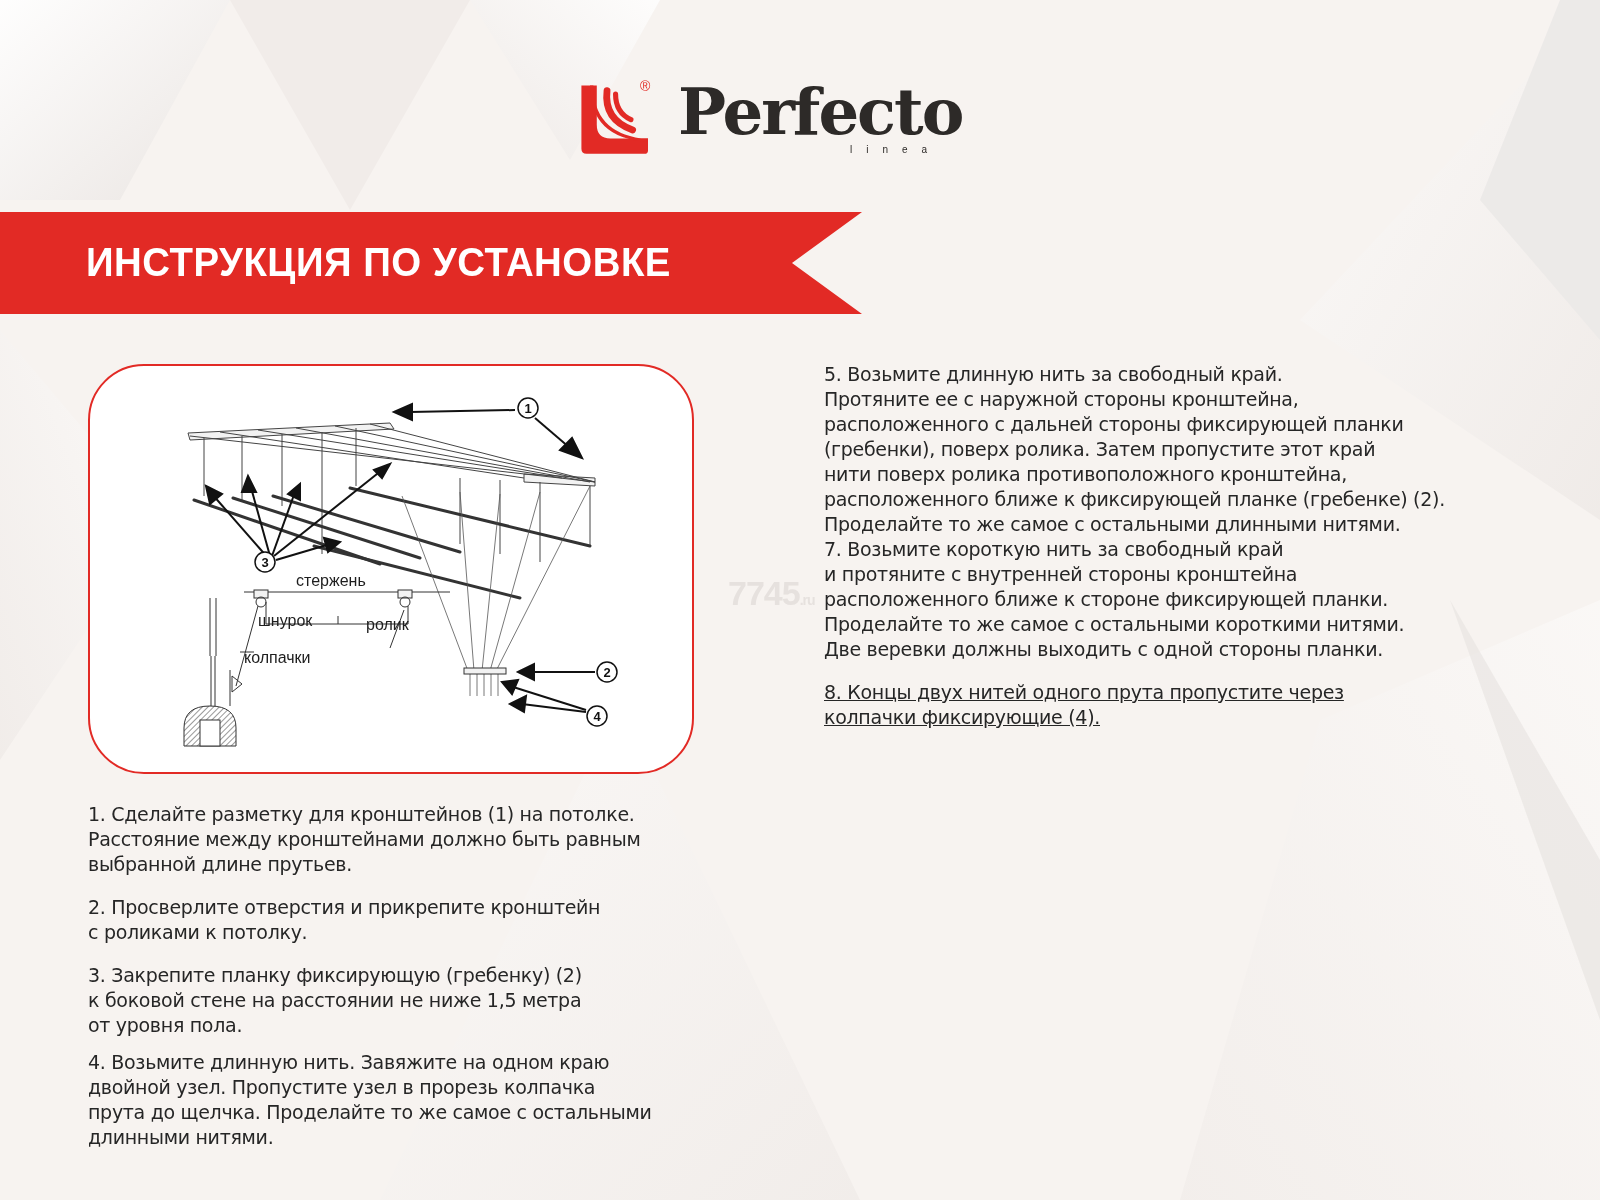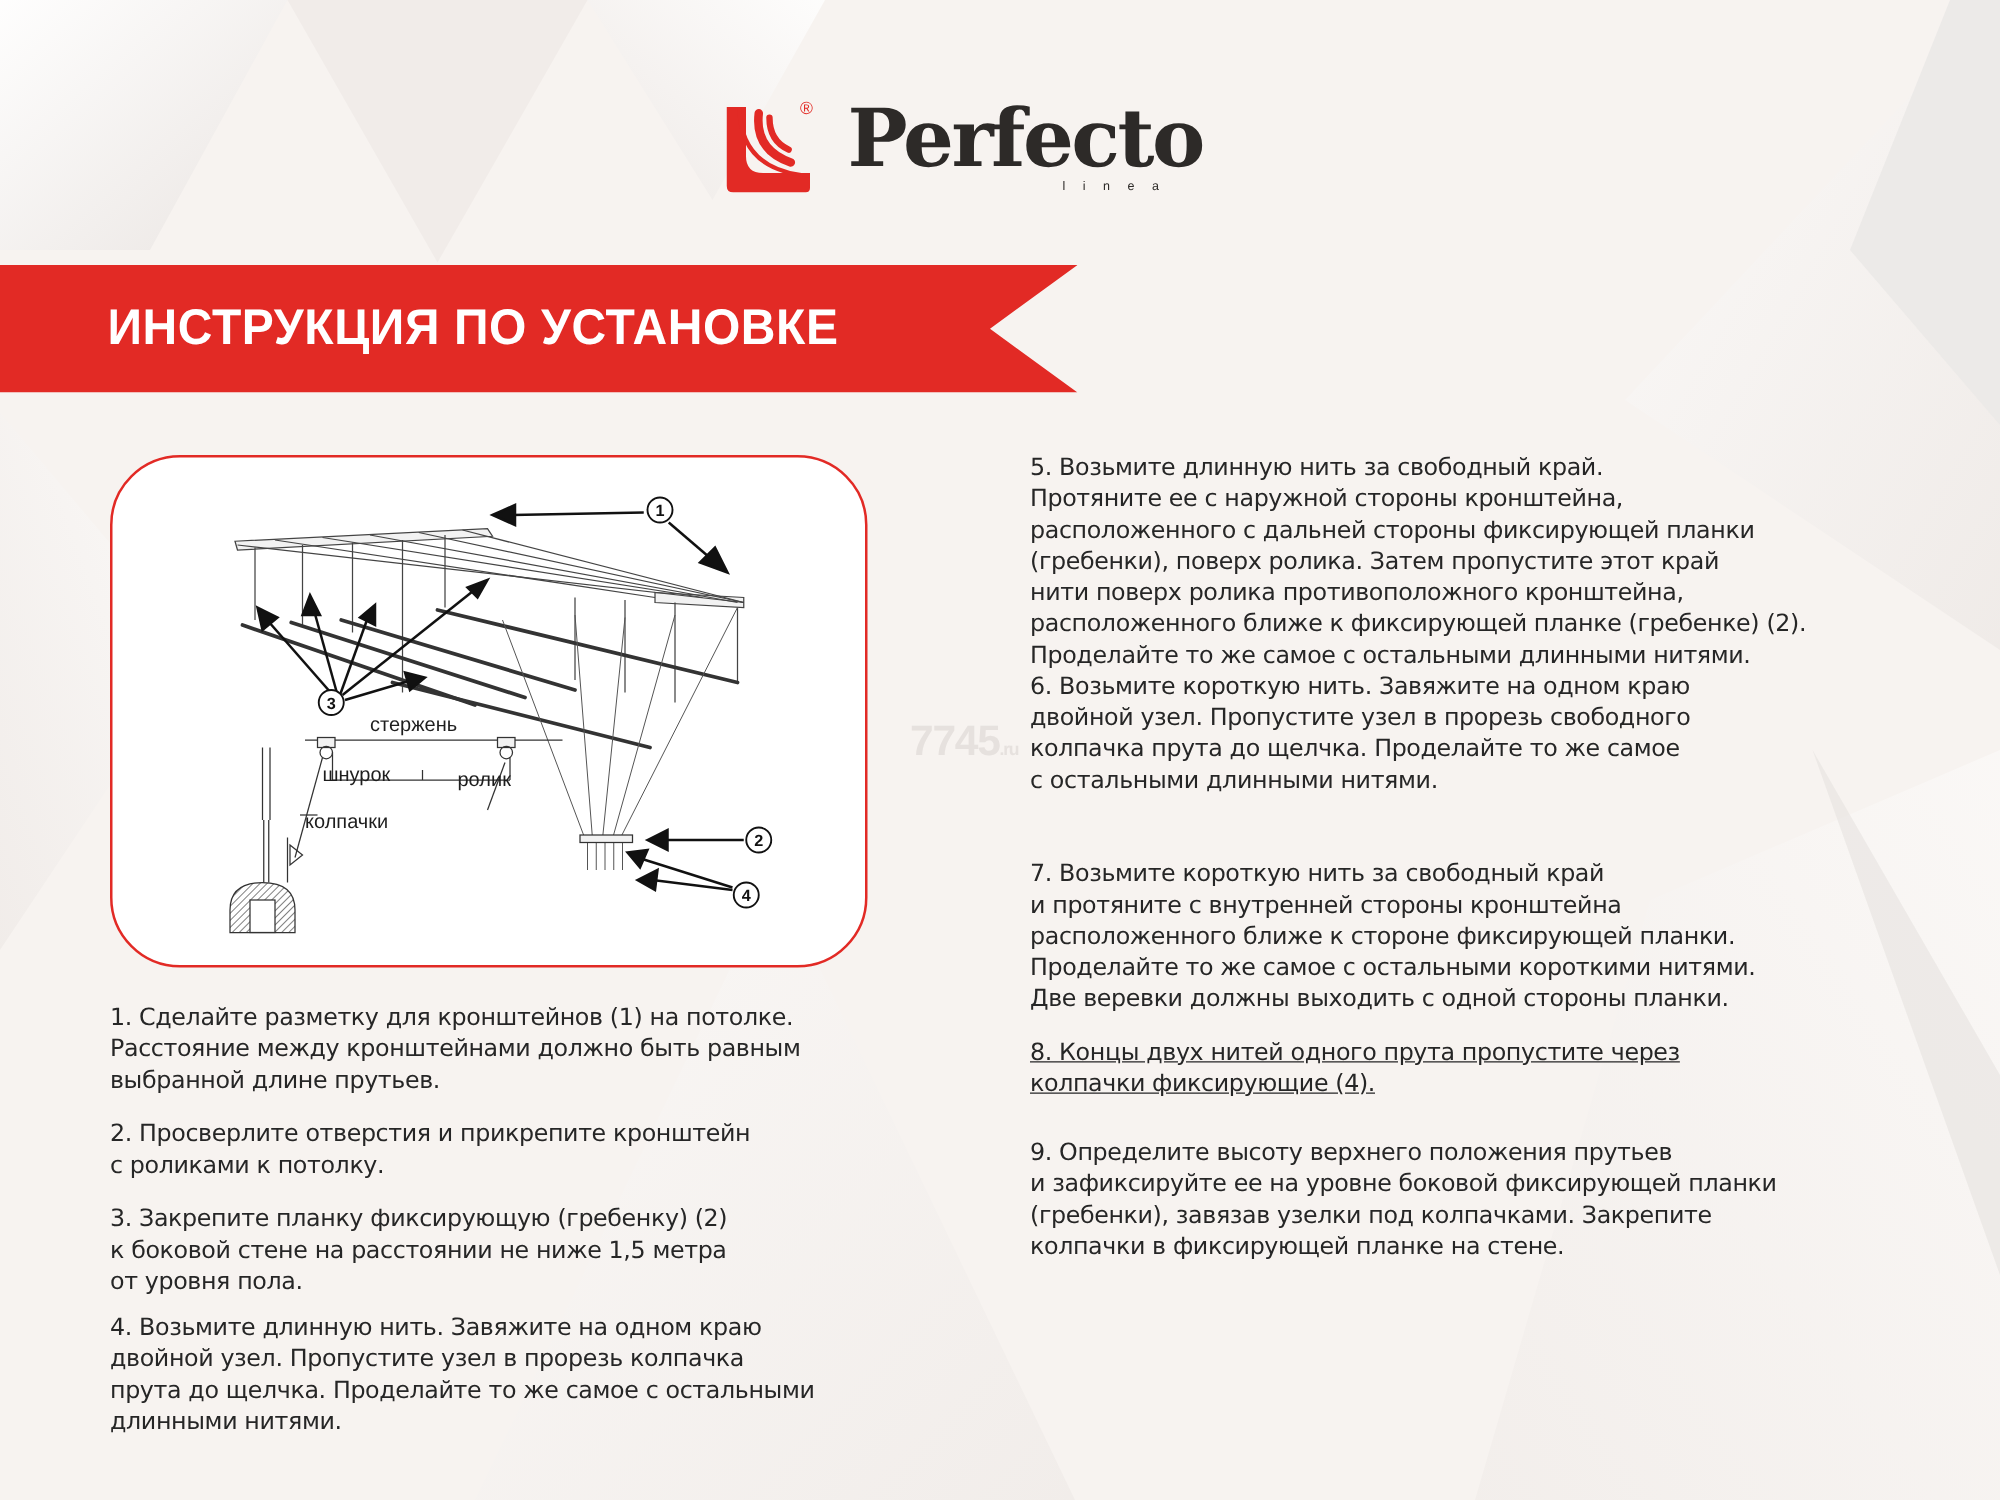--- a/index.html
+++ b/index.html
@@ -240,28 +240,20 @@
 </div>
 
 <div class="steps-right">
   <p class="step" style="">5. Возьмите длинную нить за свободный край.
 Протяните ее с наружной стороны кронштейна,
 расположенного с дальней стороны фиксирующей планки
 (гребенки), поверх ролика. Затем пропустите этот край
 нити поверх ролика противоположного кронштейна,
 расположенного ближе к фиксирующей планке (гребенке) (2).
 Проделайте то же самое с остальными длинными нитями.</p>
-  <p class="step" style="margin-bottom:50px;">6. Возьмите короткую нить. Завяжите на одном краю
-двойной узел. Пропустите узел в прорезь свободного
-колпачка прута до щелчка. Проделайте то же самое
-с остальными длинными нитями.</p>
   <p class="step" style="margin-bottom:18px;">7. Возьмите короткую нить за свободный край
 и протяните с внутренней стороны кронштейна
 расположенного ближе к стороне фиксирующей планки.
 Проделайте то же самое с остальными короткими нитями.
 Две веревки должны выходить с одной стороны планки.</p>
   <p class="step" style="margin-bottom:30px;text-decoration:underline;">8. Концы двух нитей одного прута пропустите через
 колпачки фиксирующие (4).</p>
-  <p class="step" style="margin-bottom:18px;">9. Определите высоту верхнего положения прутьев
-и зафиксируйте ее на уровне боковой фиксирующей планки
-(гребенки), завязав узелки под колпачками. Закрепите
-колпачки в фиксирующей планке на стене.</p>
 </div>
 
 </body></html>

